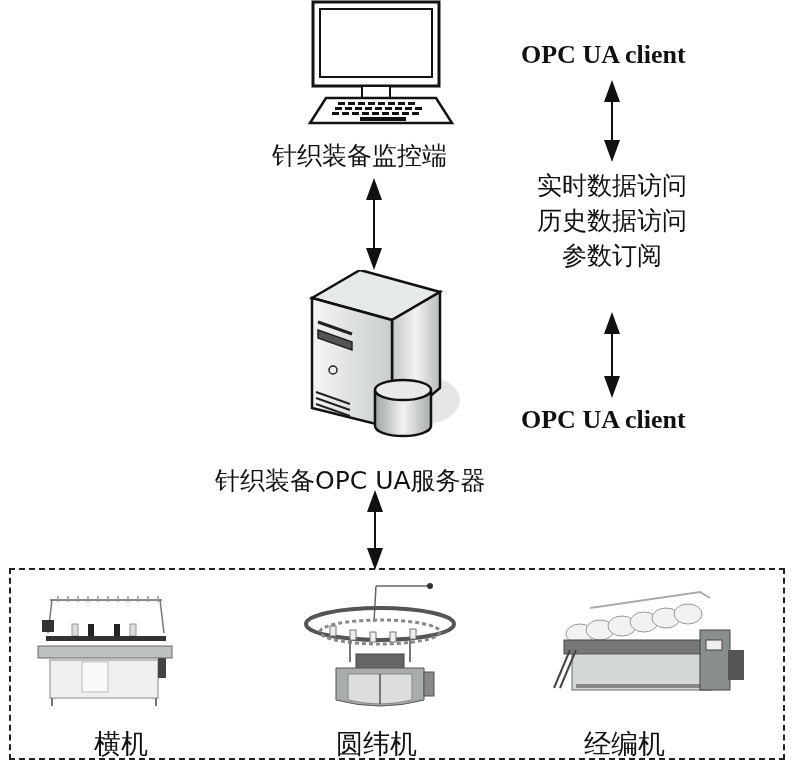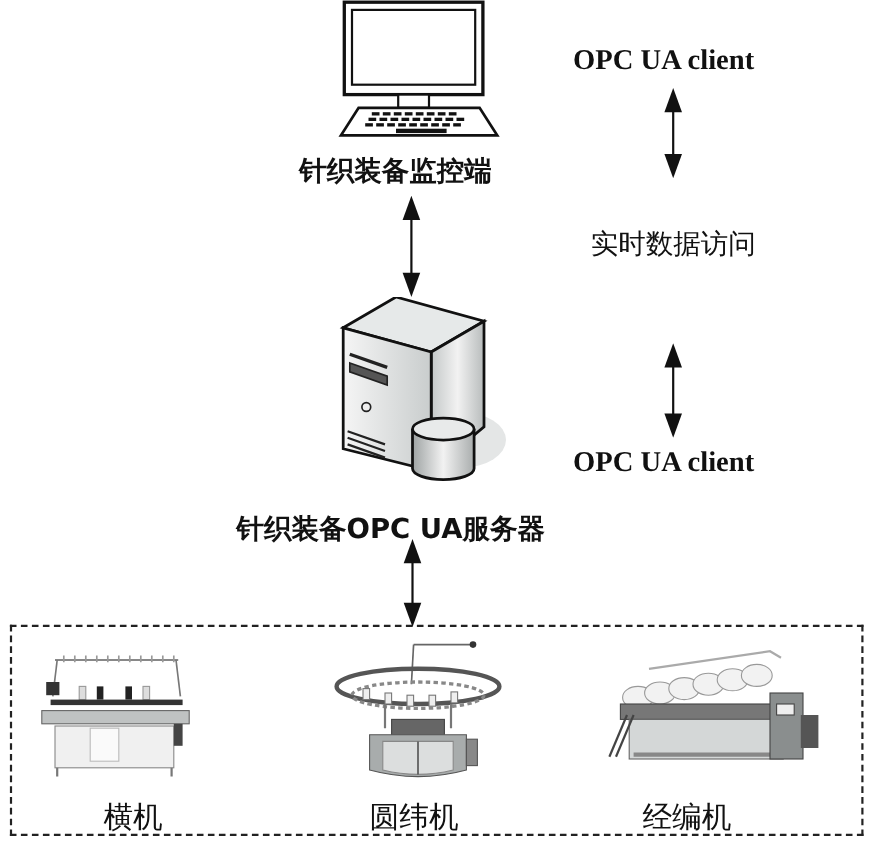--- a/index.html
+++ b/index.html
@@ -1,22 +1,22 @@
 <!DOCTYPE html>
 <html><head>
 <meta charset="utf-8">
 <style>
   html, body { margin:0; padding:0; background:#ffffff; }
   body { width:800px; height:768px; position:relative; overflow:hidden;
          font-family:"DejaVu Serif","Liberation Serif",serif; color:#111; }
   .abs { position:absolute; }
   .cjk { font-family:"DejaVu Sans","Liberation Sans",sans-serif; }
-  .label { font-size:25px; white-space:nowrap; line-height:1;font-weight:bold; }
+  .label { font-size:25px; white-space:nowrap; line-height:1; }
   .en { font-family:"Liberation Serif","DejaVu Serif",serif; font-size:26px; white-space:nowrap; line-height:1;font-weight:bold; }
-  .stack { text-align:center; font-size:25px; line-height:35px; white-space:nowrap;margin-top:36px; }
+  .stack { text-align:center; font-size:25px; line-height:35px; white-space:nowrap; }
   .group-box { position:absolute; left:9px; top:568px; width:776px; height:192px;
                border:2px dashed #222; box-sizing:border-box; }
   .machine-label { position:absolute; top:730px; font-size:27px; line-height:1; white-space:nowrap; }
 </style>
 </head>
 <body>
 
 <svg class="abs" style="left:300px;top:0px" width="160" height="130">
   <rect x="13" y="2" width="126" height="84" fill="#fff" stroke="#111" stroke-width="3"></rect>
   <rect x="20" y="9" width="112" height="68" fill="#fff" stroke="#111" stroke-width="2"></rect>
@@ -97,20 +97,22 @@
 </svg>
 
 <div class="abs en" style="left:521px;top:42px">OPC UA client</div>
 <svg class="abs" style="left:600px;top:80px" width="24" height="82">
   <line x1="12" y1="14" x2="12" y2="68" stroke="#111" stroke-width="2"></line>
   <polygon points="12,0 4,22 20,22" fill="#111"></polygon>
   <polygon points="12,82 4,60 20,60" fill="#111"></polygon>
 </svg>
 <div class="abs stack cjk" style="left:512px;top:168px;width:200px">
   <div>实时数据访问</div>
+  <div>历史数据访问</div>
+  <div>参数订阅</div>
 </div>
 <svg class="abs" style="left:600px;top:312px" width="24" height="86">
   <line x1="12" y1="14" x2="12" y2="72" stroke="#111" stroke-width="2"></line>
   <polygon points="12,0 4,22 20,22" fill="#111"></polygon>
   <polygon points="12,86 4,64 20,64" fill="#111"></polygon>
 </svg>
 <div class="abs en" style="left:521px;top:407px">OPC UA client</div>
 
 <div class="group-box"></div>
 

